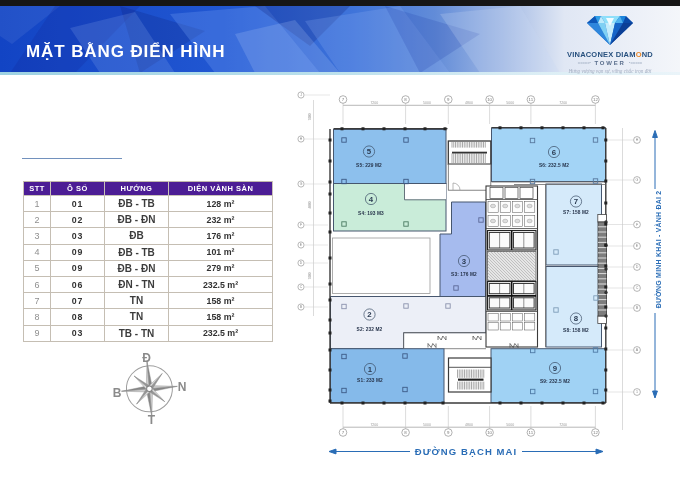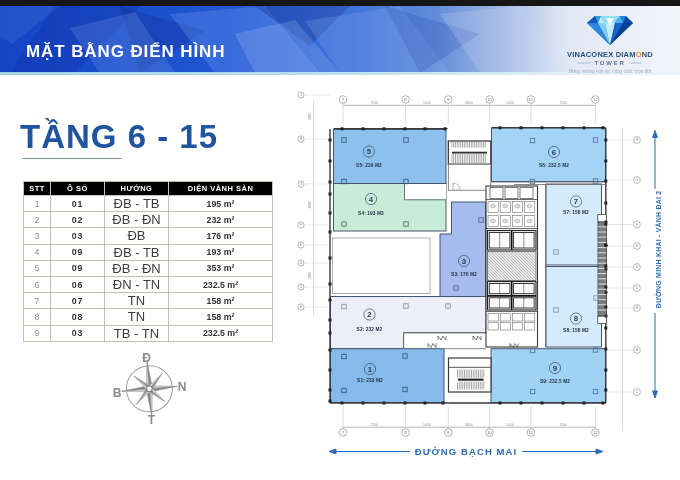--- a/index.html
+++ b/index.html
@@ -12,25 +12,25 @@
 #logo { position:absolute; left:540px; top:14px; width:140px; text-align:center; }
 #logo .dia { display:block; margin:0 auto; }
 #logo .l1 { font-size:7.5px; font-weight:bold; color:#27507e; letter-spacing:0.2px; margin-top:4.5px; white-space:nowrap; }
 #logo .l1 .o { color:#e8872a; }
 #logo .l2 { font-size:6px; font-weight:bold; color:#5a6e8c; letter-spacing:1.8px; margin-top:1.5px; }
 #logo .l2 .orn { color:#aab6c8; font-size:4px; letter-spacing:0; position:relative; top:-1px; }
 #logo .l3 { font-family:"Liberation Serif", serif; font-style:italic; font-size:5.2px; color:#a3aec2; margin-top:1.5px; white-space:nowrap; }
 #title { position:absolute; left:20px; top:118px; color:#20549f; font-size:33px; font-weight:bold; letter-spacing:1px; }
 #underline { position:absolute; left:22px; top:157.5px; width:100px; height:1.6px; background:#7291bd; }
 #tbl { position:absolute; left:23px; top:181px; width:250px; border-collapse:collapse; table-layout:fixed; }
-#tbl th { background:#000000; color:#fff; font-size:7.5px; font-weight:bold; letter-spacing:0.5px; height:14px; padding:0; text-align:center; border:1px solid #c9c2b8; border-top:1px solid #c0b8ac; }
+#tbl th { background:#4c1d95; color:#fff; font-size:7.5px; font-weight:bold; letter-spacing:0.5px; height:14px; padding:0; text-align:center; border:1px solid #c9c2b8; border-top:1px solid #c0b8ac; }
 #tbl td { font-size:9px; color:#3a3a3a; height:16.2px; padding:0; text-align:center; border:1px solid #c5beb3; background:#fff; }
 #tbl td.c1 { color:#8f8f8f; }
 #tbl td.c2 { font-weight:bold; letter-spacing:0.8px; color:#333; font-size:8.8px;margin-left:16px; }
-#tbl td.c3 { font-size:13px; font-weight:normal; color:#3c3c3c; }
+#tbl td.c3 { font-size:10px; font-weight:bold; color:#3c3c3c; }
 #tbl td.c4 { font-size:8.8px; color:#333; font-weight:bold; }
 #plansvg { position:absolute; left:0; top:0; }
 </style>
 </head>
 <body>
 <div id="page">
   <div id="topbar"></div>
   <div id="header">
     <svg width="680" height="67" viewBox="0 0 680 67">
         <defs>
@@ -73,59 +73,58 @@
 <polygon points="11,9 18,9 23,31" fill="#7fd0f4"></polygon>
 <polygon points="18,9 28,9 23,31" fill="#c4ecfc"></polygon>
 <polygon points="28,9 36,9 23,31" fill="#1565c8"></polygon>
 <polygon points="36,9 46,9 23,31" fill="#0b3f96"></polygon>
 <polygon points="19,4 27,4 23,12" fill="#f2fcff"></polygon>
       </svg>
     <div class="l1">VINACONEX DIAM<span class="o">O</span>ND</div>
     <div class="l2"><span class="orn">=====▪</span> TOWER <span class="orn">▪=====</span></div>
     <div class="l3">Hưng vượng vạn sự, vững chắc trọn đời</div>
   </div>
-  <div id="title">TẦNG 6 - 15</div>
   <div id="underline"></div>
   <table id="tbl">
     <tbody>
         <tr>
           <th style="width:27px">STT</th>
           <th style="width:54px">Ô SỐ</th>
           <th style="width:64px">HƯỚNG</th>
           <th>DIỆN VÀNH SÀN</th>
         </tr>
 <tr>
           <td class="c1">1</td>
           <td class="c2">01</td>
           <td class="c3">ĐB - TB</td>
-          <td class="c4">195 m²</td>
+          <td class="c4">128 m²</td>
         </tr>
 <tr>
           <td class="c1">2</td>
           <td class="c2">02</td>
           <td class="c3">ĐB - ĐN</td>
           <td class="c4">232 m²</td>
         </tr>
 <tr>
           <td class="c1">3</td>
           <td class="c2">03</td>
           <td class="c3">ĐB</td>
           <td class="c4">176 m²</td>
         </tr>
 <tr>
           <td class="c1">4</td>
           <td class="c2">09</td>
           <td class="c3">ĐB - TB</td>
-          <td class="c4">193 m²</td>
+          <td class="c4">101 m²</td>
         </tr>
 <tr>
           <td class="c1">5</td>
           <td class="c2">09</td>
           <td class="c3">ĐB - ĐN</td>
-          <td class="c4">353 m²</td>
+          <td class="c4">279 m²</td>
         </tr>
 <tr>
           <td class="c1">6</td>
           <td class="c2">06</td>
           <td class="c3">ĐN - TN</td>
           <td class="c4">232.5 m²</td>
         </tr>
 <tr>
           <td class="c1">7</td>
           <td class="c2">07</td>

